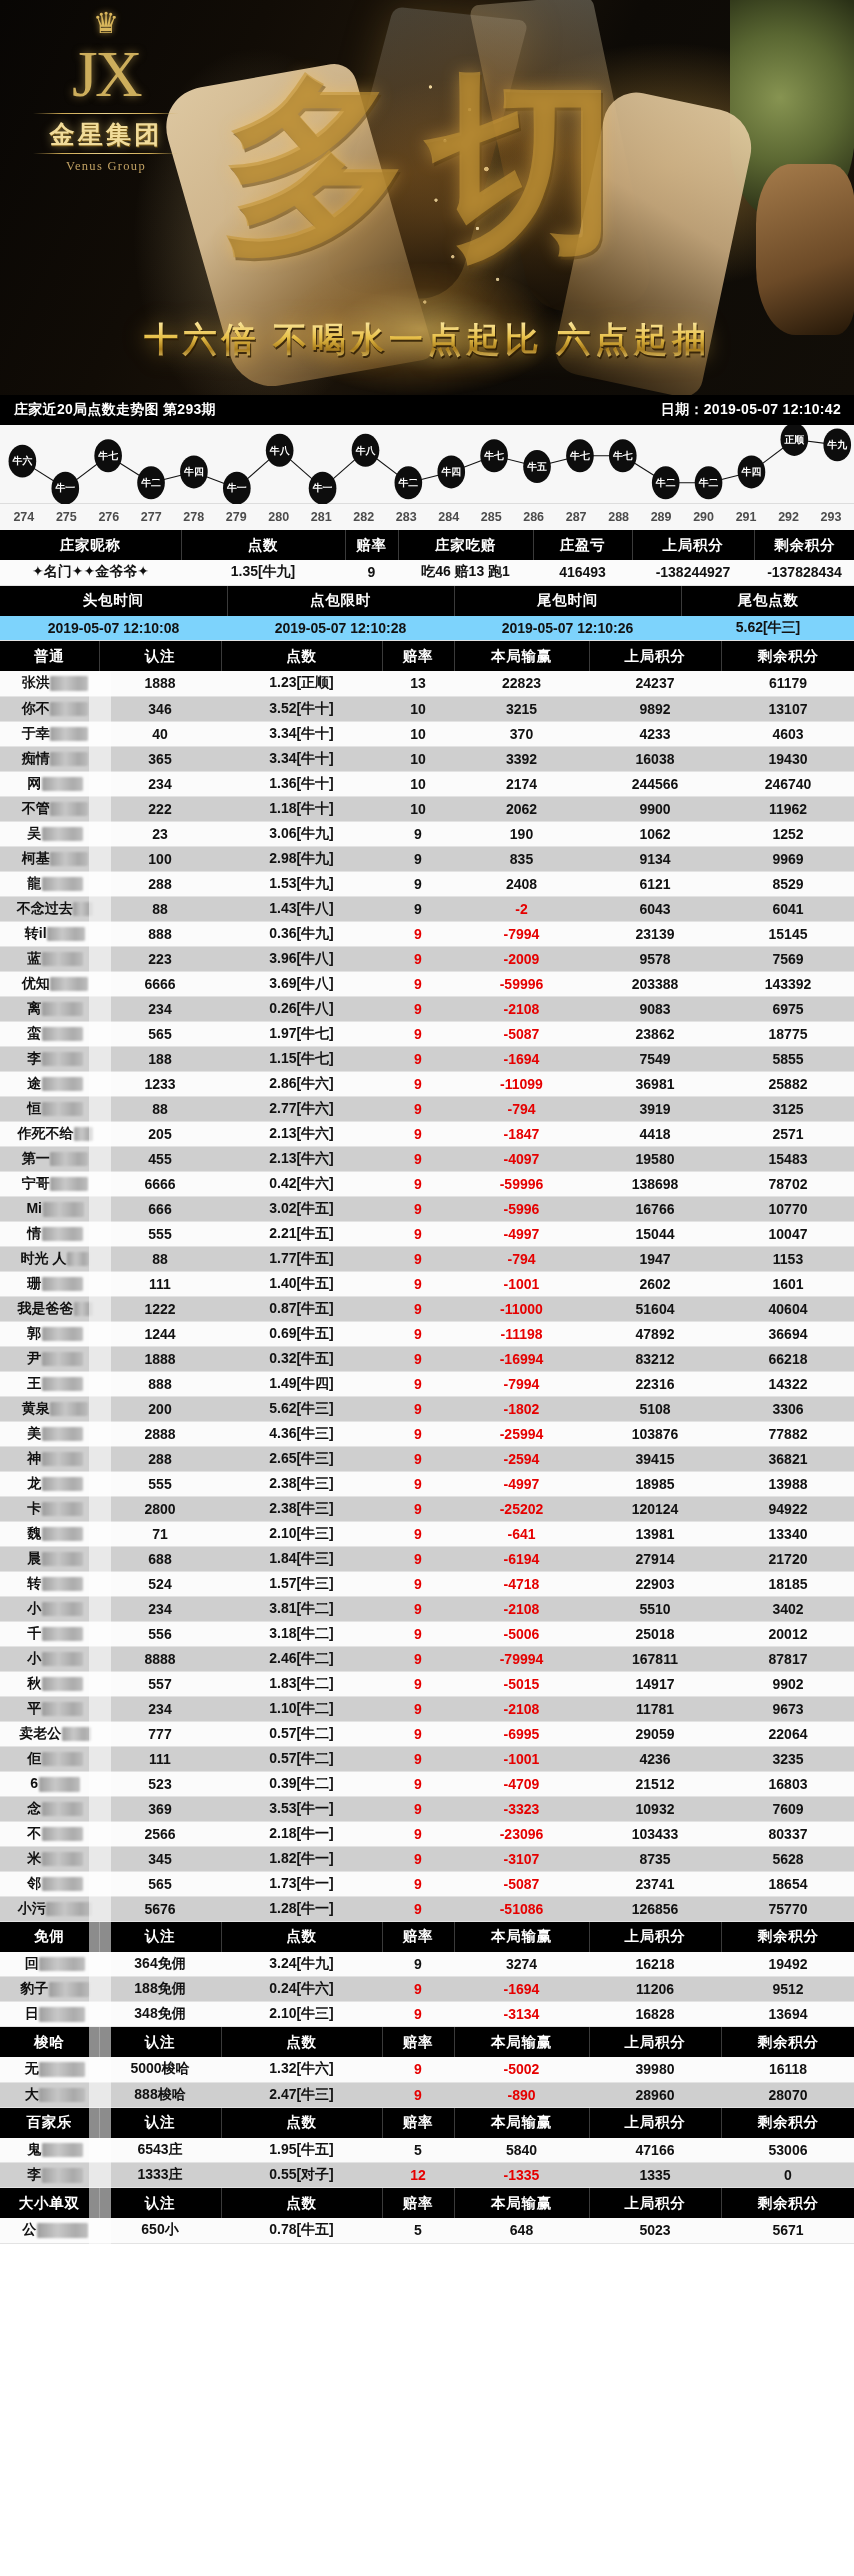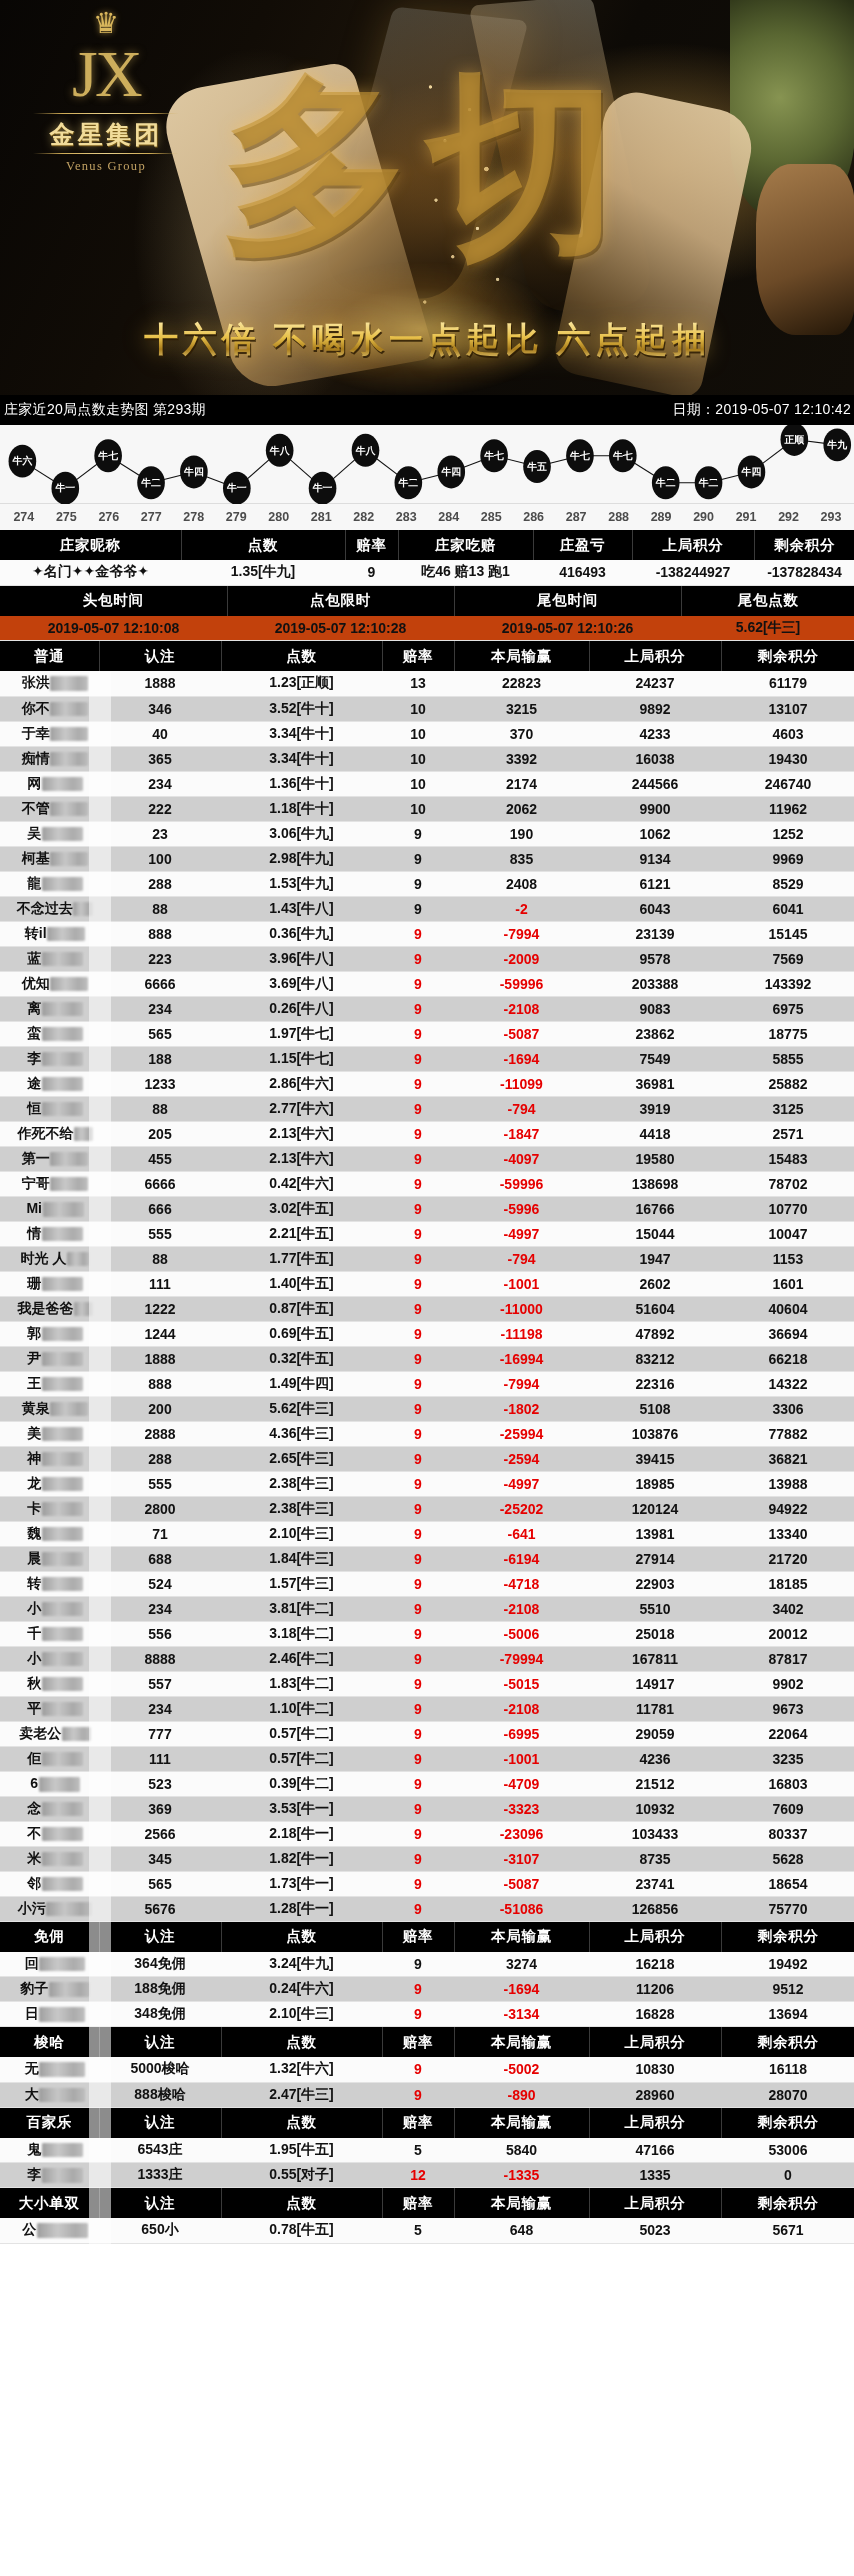--- a/index.html
+++ b/index.html
@@ -152,23 +152,23 @@
   }
 
   
   .infobar {
     height: 30px;
     background: #000;
     color: #fff;
     display: flex;
     align-items: center;
     justify-content: space-between;
-    padding: 0 4px;
+    padding: 0 14px;
     font-size: 14px;
-    font-weight: normal;
+    font-weight: bold;
     letter-spacing: 0.3px;
   }
 
   
   .trend {
     position: relative;
     height: 79px;
     background: #f7f7f7;
     border-bottom: 0.7px solid #ddd;
   }
@@ -431,21 +431,21 @@
     </colgroup>
   <thead>
     <tr>
       <th>头包时间</th>
       <th>点包限时</th>
       <th>尾包时间</th>
       <th>尾包点数</th>
     </tr>
   </thead>
   <tbody>
-    <tr style="background:#c2410c">
+    <tr style="background:#7dd3fc">
       <td>2019-05-07 12:10:08</td>
       <td>2019-05-07 12:10:28</td>
       <td>2019-05-07 12:10:26</td>
       <td>5.62[牛三]</td>
     </tr>
   </tbody>
 </table>
 
 <div id="sections">
     <table>
@@ -994,21 +994,21 @@
           <th>剩余积分</th>
         </tr>
       </thead>
       <tbody>
         <tr>
           <td class="namecell"><span class="nm">无</span><span class="blurbox" style="width: 46px;"></span></td>
           <td>5000梭哈</td>
           <td>1.32[牛六]</td>
           <td class="rate-red">9</td>
           <td class="neg">-5002</td>
-          <td>10830</td>
+          <td>39980</td>
           <td>16118</td>
         </tr>
         <tr>
           <td class="namecell"><span class="nm">大</span><span class="blurbox" style="width: 46px;"></span></td>
           <td>888梭哈</td>
           <td>2.47[牛三]</td>
           <td class="rate-red">9</td>
           <td class="neg">-890</td>
           <td>28960</td>
           <td>28070</td>

